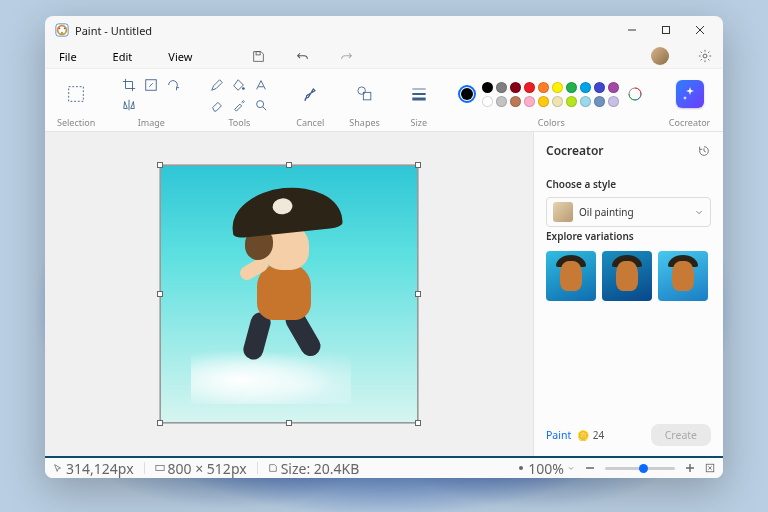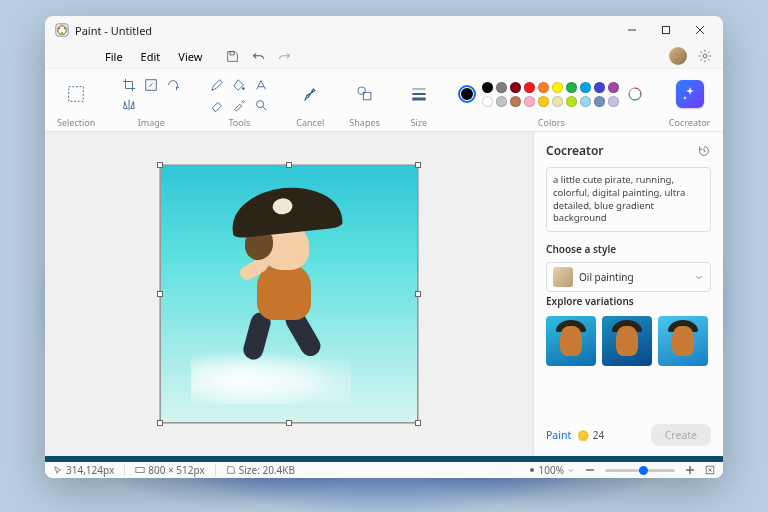--- a/index.html
+++ b/index.html
@@ -7,21 +7,21 @@
 .bg-swirl { position: absolute; inset: 0; background: radial-gradient(ellipse 500px 300px at 50% 60%, #3d8cff 0%, #1e5acc 40%, #b9cee2 70%); }
 .bg-swirl::before { content:""; position:absolute; inset:0; background:
   radial-gradient(ellipse 320px 180px at 30% 80%, #0a3b9e 0%, transparent 55%),
   radial-gradient(ellipse 320px 180px at 70% 80%, #0a3b9e 0%, transparent 55%); opacity:.7; }
 .window { position: absolute; left: 45px; top: 16px; width: 678px; height: 462px; background: #f7f7f7; border-radius: 8px; box-shadow: 0 12px 40px rgba(0,0,0,.25); display: flex; flex-direction: column; overflow: hidden; }
 .titlebar { display:flex; align-items:center; height:28px; padding:0 6px; font-size:11px; color:#222; }
 .titlebar .app-icon { width:14px; height:14px; margin:0 6px 0 4px; }
 .titlebar .title { flex:0 0 auto; }
 .titlebar .spacer { flex:1; }
 .winbtn { width:34px; height:28px; display:flex; align-items:center; justify-content:center; color:#333; }
-.menubar { display:flex; align-items:center; height:24px; padding:0 6px; font-size:11px; gap:2px;margin-left:46px; }
+.menubar { display:flex; align-items:center; height:24px; padding:0 6px; font-size:11px; gap:20px; }
 .menuitem { padding:2px 8px; border-radius:3px; }
 .mini-btn { width:24px; height:22px; display:flex; align-items:center; justify-content:center; border-radius:3px; color:#555; }
 .avatar { width:18px; height:18px; border-radius:50%; background:linear-gradient(135deg,#d9b38c,#8b6f47); margin-right:4px; }
 .ribbon { display:flex; align-items:stretch; height:64px; background:#fcfcfc; border-top:1px solid #eee; border-bottom:1px solid #e4e4e4; padding:4px 8px 2px 8px; gap:6px; }
 .group { display:flex; flex-direction:column; align-items:center; justify-content:flex-end; padding:0 4px; }
 .group-row { display:flex; align-items:center; gap:6px; flex:1; }
 .group-label { font-size:9px; color:#888; margin-top:1px; }
 .group-sep { width:1px; background:#e6e6e6; margin:6px 2px; }
 .tool { display:flex; align-items:center; justify-content:center; color:#3a5f8a; border-radius:4px; }
 .tool-lg { width:30px; height:30px; }
@@ -57,21 +57,21 @@
 .style-select { display:flex; align-items:center; border:1px solid #ddd; border-radius:4px; padding:4px 6px; gap:6px; margin-top:2px; }
 .style-thumb { width:20px; height:20px; border-radius:3px; background:linear-gradient(135deg,#e5d4b0,#b89a72); }
 .variations { display:flex; gap:6px; margin-top:4px; }
 .var-thumb { width:50px; height:50px; border-radius:4px; background:linear-gradient(160deg,#2fbde0,#0f6db0); position:relative; overflow:hidden; }
 .var-thumb::after { content:""; position:absolute; left:14px; top:10px; width:22px; height:30px; background:#c77a35; border-radius:40% 40% 30% 30%; }
 .var-thumb::before { content:""; position:absolute; left:10px; top:4px; width:30px; height:12px; background:#2a2217; border-radius:50% 50% 10% 10%/90% 90% 10% 10%; }
 .panel-footer { display:flex; align-items:center; margin-top:auto; padding-top:8px; gap:6px; }
 .cancel { color:#0a6cff; font-size:10.5px; }
 .credits { font-size:10px; display:flex; align-items:center; gap:3px; color:#555; }
 .create-btn { margin-left:auto; background:#e9e9e9; color:#aaa; border-radius:8px; padding:4px 14px; font-size:10.5px; }
-.statusbar { height:22px; border-top:6px solid #0c4a6e; background:#fafafa; display:flex; align-items:center; padding:0 8px; font-size:10px; color:#666; gap:10px; }
+.statusbar { height:22px; border-top:2px solid #0c4a6e; background:#fafafa; display:flex; align-items:center; padding:0 8px; font-size:14px; color:#666; gap:10px; }
 .stat-item { display:flex; align-items:center; gap:3px; }
 .stat-sep { width:1px; height:12px; background:#ddd; }
 .status-spacer { flex:1; }
 .zoom-slider { width:70px; height:3px; background:#ccc; border-radius:2px; position:relative; }
 .zoom-thumb { position:absolute; left:34px; top:-3px; width:9px; height:9px; border-radius:50%; background:#0a6cff; }
 svg { display:block; }
 </style>
 </head>
 <body>
 
@@ -348,21 +348,20 @@
     <div class="panel">
       <div class="panel-header">
         <div class="panel-title">Cocreator</div>
         <div>
             <svg width="14" height="14" viewBox="0 0 16 16">
               <path d="M8 3a5 5 0 11-4.5 2.8M3 3v3h3" fill="none" stroke="#666"></path>
               <path d="M8 5v3l2 1" fill="none" stroke="#666"></path>
             </svg>
           </div>
       </div>
-      <div class="prompt-box">a little cute pirate, running, colorful, digital painting, ultra detailed, blue gradient background</div>
 
       <div class="panel-sub" style="margin-top:10px">Choose a style</div>
       <div class="style-select">
         <div class="style-thumb"></div>
         <span style="flex:1">Oil painting</span>
         <svg width="10" height="10" viewBox="0 0 12 12">
             <path d="M3 5l3 3 3-3" fill="none" stroke="#666"></path>
           </svg>
       </div>
 

